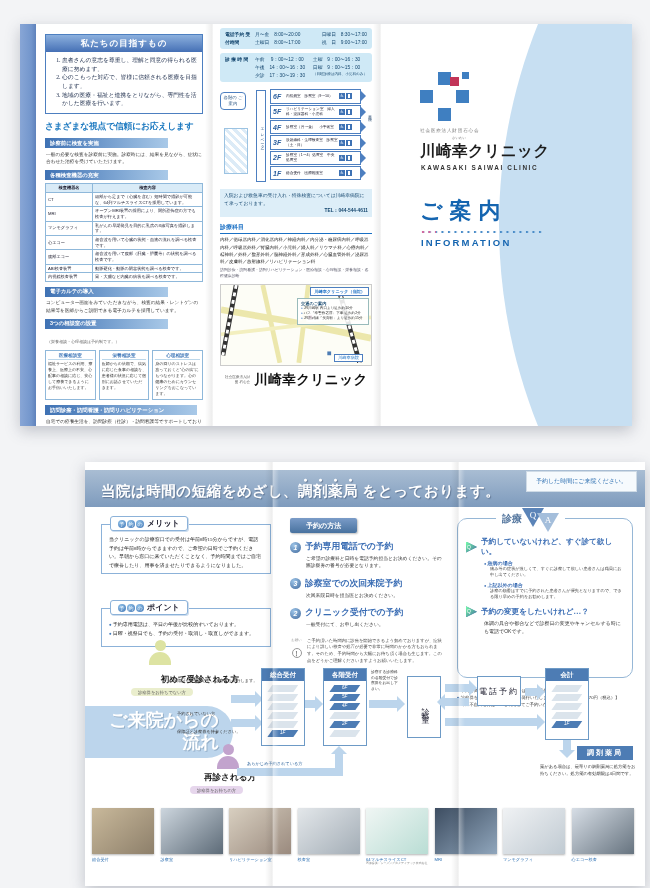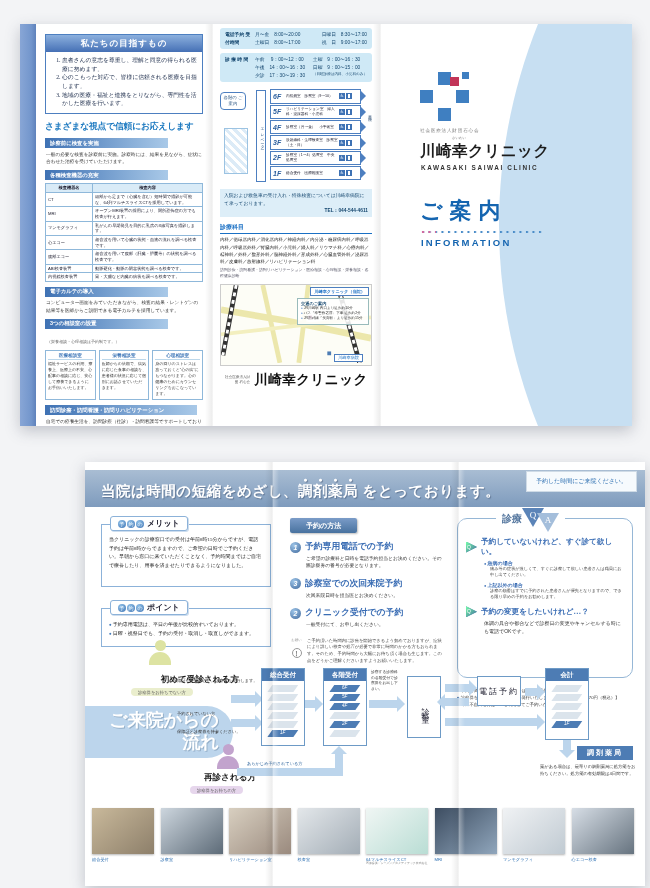--- a/index.html
+++ b/index.html
@@ -430,21 +430,21 @@
 </div>
 
 <div class="sheet" id="sheet-bottom">
   <div class="banner">
     <div class="banner-text">
       <span>当院は時間の短縮をめざし、</span><span class="emph">調剤薬局</span><span> をとっております。</span>
     </div>
   </div>
   <div class="banner-note">予約した時間にご来院ください。</div>
 
-  <div class="bxd" style="left:16px; top:62px; width:170px; padding:11px 7px 16px;">
+  <div class="bxd" style="left:16px; top:62px; width:170px; padding:11px 7px 3px;">
     <div class="badge">
       <span class="ball">予</span>
       <span class="ball">約</span>
       <span class="ball">の</span>
       <span class="bt">メリット</span>
     </div>
     <div class="merit-body">当クリニックの診療窓口での受付は午前8時15分からですが、電話予約は午前8時からできますので、ご希望の日時でご予約ください。早朝から窓口に来ていただくことなく、予約時間まではご自宅で療養したり、用事を済ませたりできるようになりました。</div>
   </div>
 
   <div class="bxd" style="left:16px; top:146px; width:170px; padding:12px 7px 8px;">

